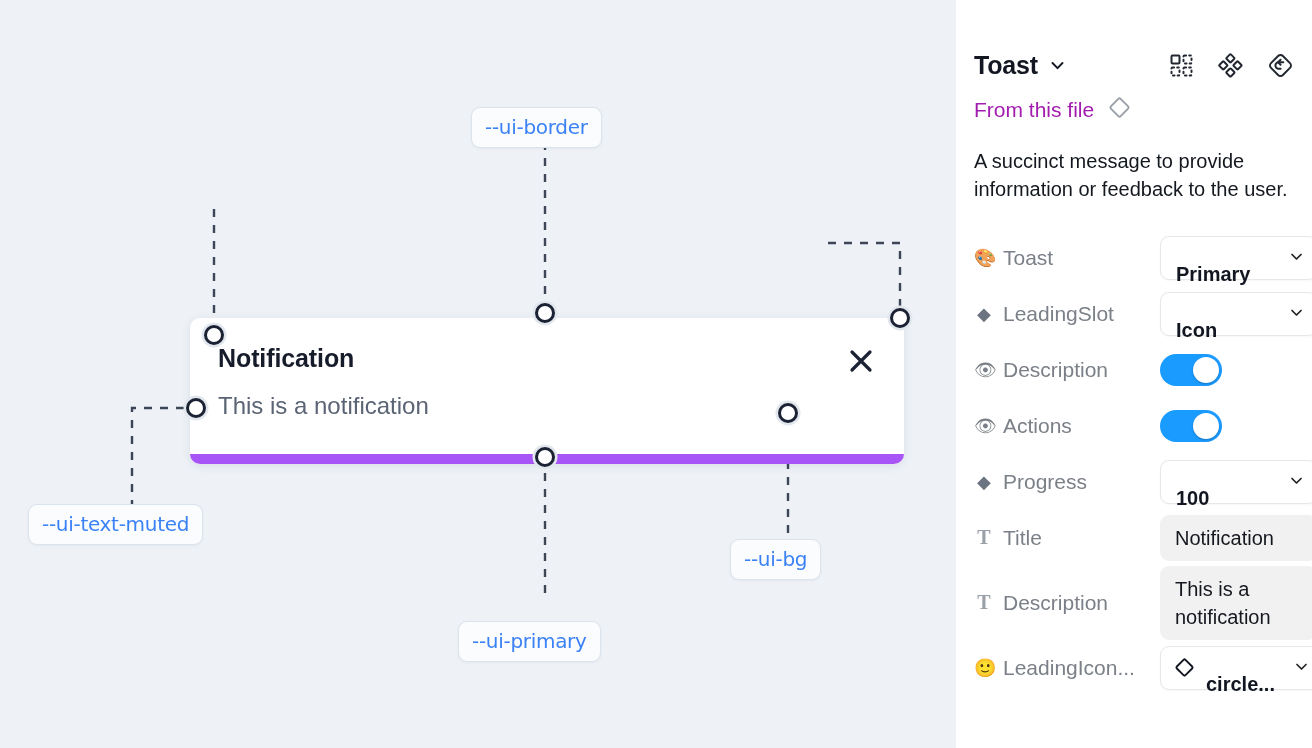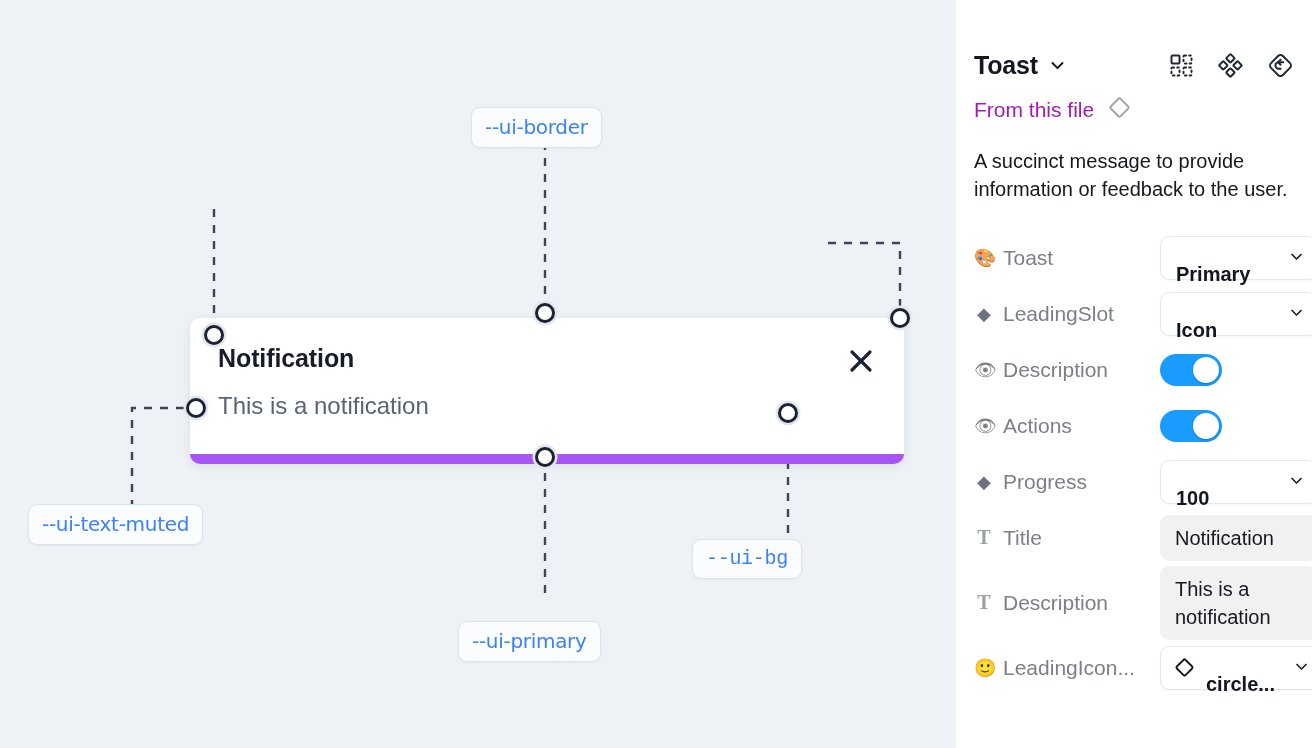--- a/index.html
+++ b/index.html
@@ -197,21 +197,21 @@
         <svg width="26" height="26" viewBox="0 0 26 26" xmlns="http://www.w3.org/2000/svg">
           <path d="M4 4 L22 22 M22 4 L4 22" stroke="#1b2233" stroke-width="3.2" stroke-linecap="round"></path>
         </svg>
       </div>
       <div class="toast-progress"></div>
     </div>
 
     <div class="pill" style="left:471px; top:107px;">--ui-border</div>
     <div class="pill" style="left:28px;  top:504px;">--ui-text-muted</div>
     <div class="pill" style="left:458px; top:601px;margin-top:20px;">--ui-primary</div>
-    <div class="pill" style="left:692px; top:539px;font-family:Liberation Mono, monospace;">--ui-bg</div>
+    <div class="pill" style="left:730px; top:539px;">--ui-bg</div>
 
     <div class="handle" style="left:214px; top:335px;"></div>
     <div class="handle" style="left:545px; top:313px;"></div>
     <div class="handle" style="left:900px; top:318px;"></div>
     <div class="handle" style="left:196px; top:408px;"></div>
     <div class="handle" style="left:545px; top:457px;"></div>
     <div class="handle" style="left:788px; top:413px;"></div>
   </div>
 
   <div class="panel">

